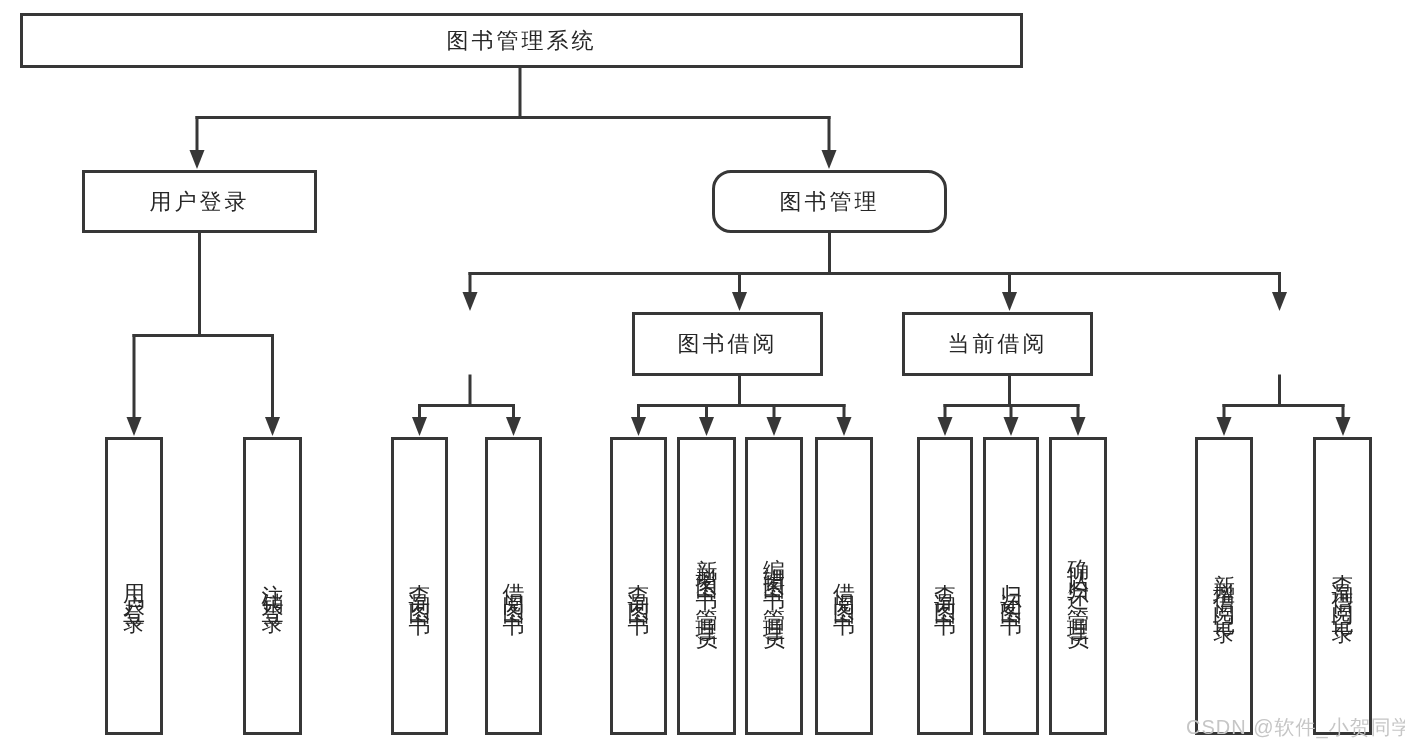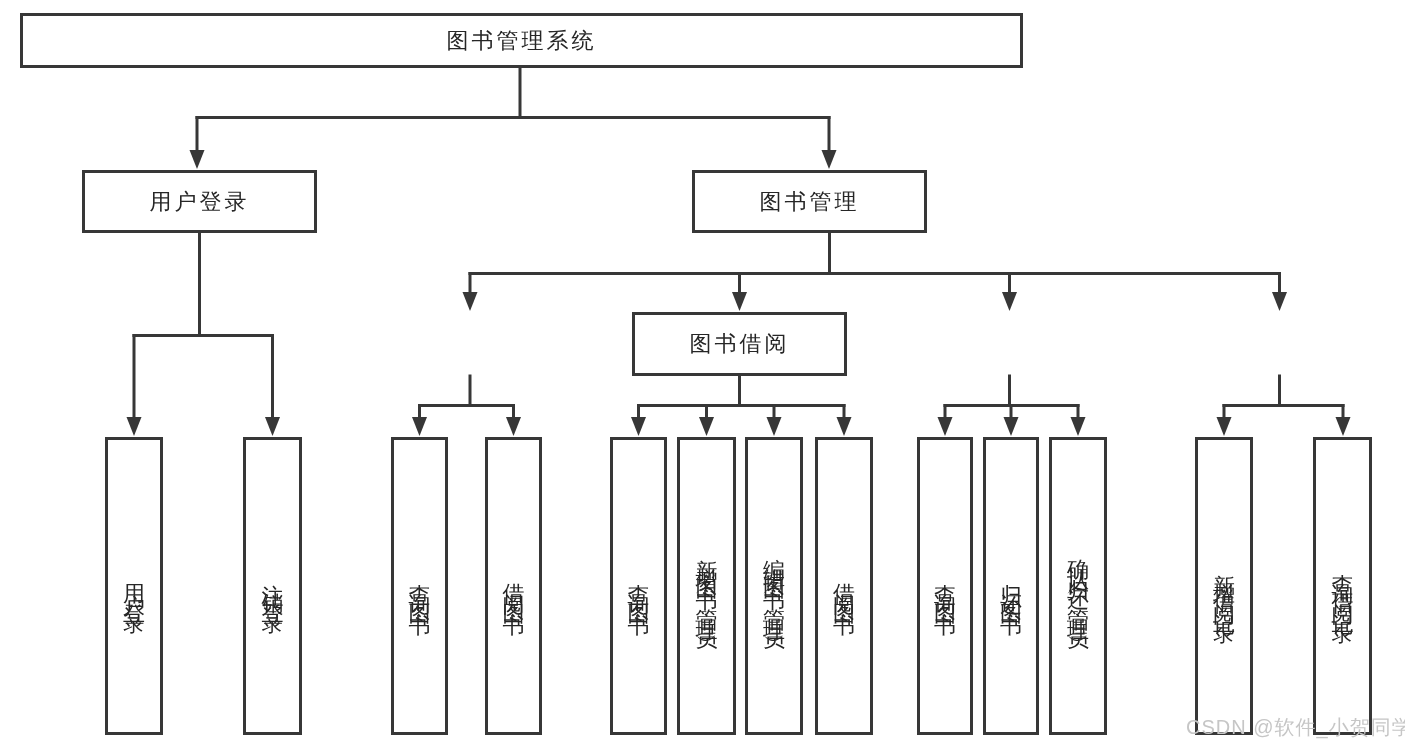--- a/index.html
+++ b/index.html
@@ -33,21 +33,21 @@
     color: #262626;
   }
   .node .hlabel {
     font-size: 22px;
     letter-spacing: 3px;
     white-space: nowrap;
     color: #262626;
   }
   .node-root   { left: 20px;   top: 13px;  width: 1003px; height: 55px; }
   .node-lvl1   { top: 170px; height: 63px; width: 235px; }
-  .node-lvl2   { top: 312px; height: 64px; width: 215px; }
+  .node-lvl2   { top: 312px; height: 64px; width: 191px; }
   .leaf        { top: 437px; height: 298px; }
   .leaf .vlabel {
     writing-mode: vertical-rl;
     text-orientation: mixed;
     font-size: 22px;
     line-height: 1;
     letter-spacing: 10px;
     color: #262626;
     white-space: nowrap;
   }
@@ -128,26 +128,29 @@
     <polygon points="1343,436 1335.5,417 1350.5,417" stroke="none"></polygon>
   </svg>
 
   <div class="node node-root">
     <span class="hlabel">图书管理系统</span>
   </div>
 
   <div class="node node-lvl1" style="left:82px;">
     <span class="hlabel">用户登录</span>
   </div>
-  <div class="node node-lvl1" style="left:692px;">
+  <div class="node node-lvl1" style="left:712px;border-radius:19px;">
     <span class="hlabel">图书管理</span>
   </div>
 
   <div class="node node-lvl2" style="left:632px;">
     <span class="hlabel">图书借阅</span>
+  </div>
+  <div class="node node-lvl2" style="left:902px;">
+    <span class="hlabel">当前借阅</span>
   </div>
 
   <div class="node leaf" style="left:105px;width:58px;">
     <span class="vlabel">用户登录</span>
   </div>
   <div class="node leaf" style="left:243px;width:59px;">
     <span class="vlabel">注销登录</span>
   </div>
 
   <div class="node leaf" style="left:391px;width:57px;">

